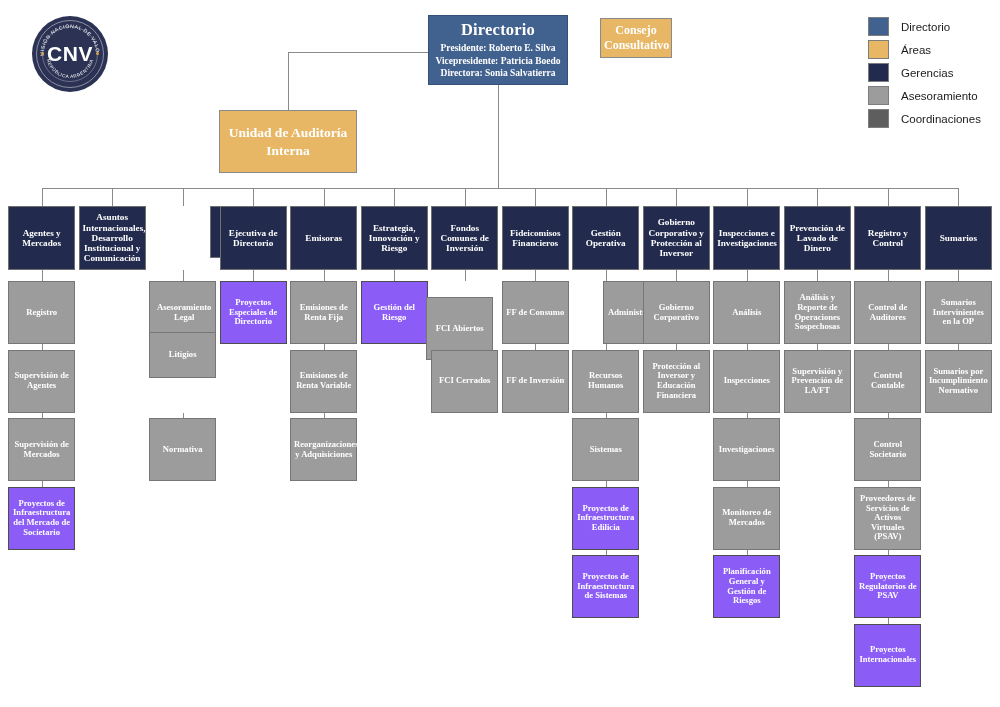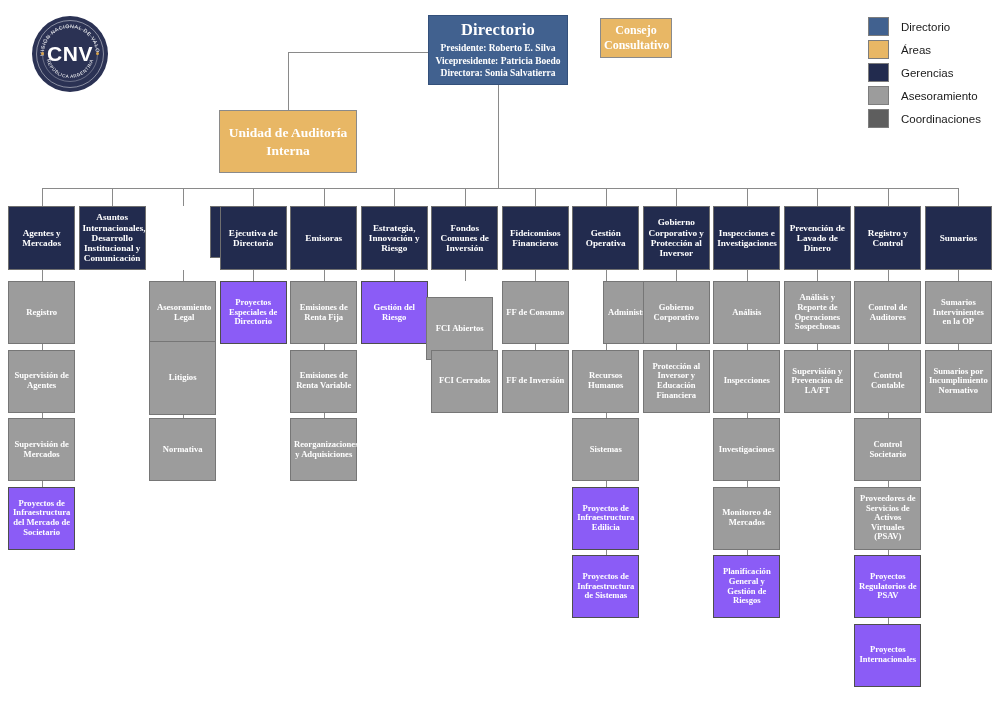--- a/index.html
+++ b/index.html
@@ -242,21 +242,21 @@
       <div class="node gerencia" style="left: 162px; top: 206px; width: 67.3143px; height: 52px; margin-left: 48px;">
         <div class="inner">
           <span class="ttl">Asuntos Legales</span>
         </div>
       </div>
       <div class="node subgerencia" style="left: 149.029px; top: 281px; width: 67.3143px; height: 63px; padding-left: 6px;">
         <div class="inner">
           <span class="ttl">Asesoramiento Legal</span>
         </div>
       </div>
-      <div class="node subgerencia" style="left: 149.029px; top: 341px; width: 67.3143px; height: 74px;">
+      <div class="node subgerencia" style="left: 149.029px; top: 332px; width: 67.3143px; height: 46px;">
         <div class="inner">
           <span class="ttl">Litigios</span>
         </div>
       </div>
       <div class="node subgerencia" style="left: 149.029px; top: 418px; width: 67.3143px; height: 63px;">
         <div class="inner">
           <span class="ttl">Normativa</span>
         </div>
       </div>
       <div class="node gerencia" style="left: 219.543px; top: 206px; width: 67.3143px; height: 64px;">

